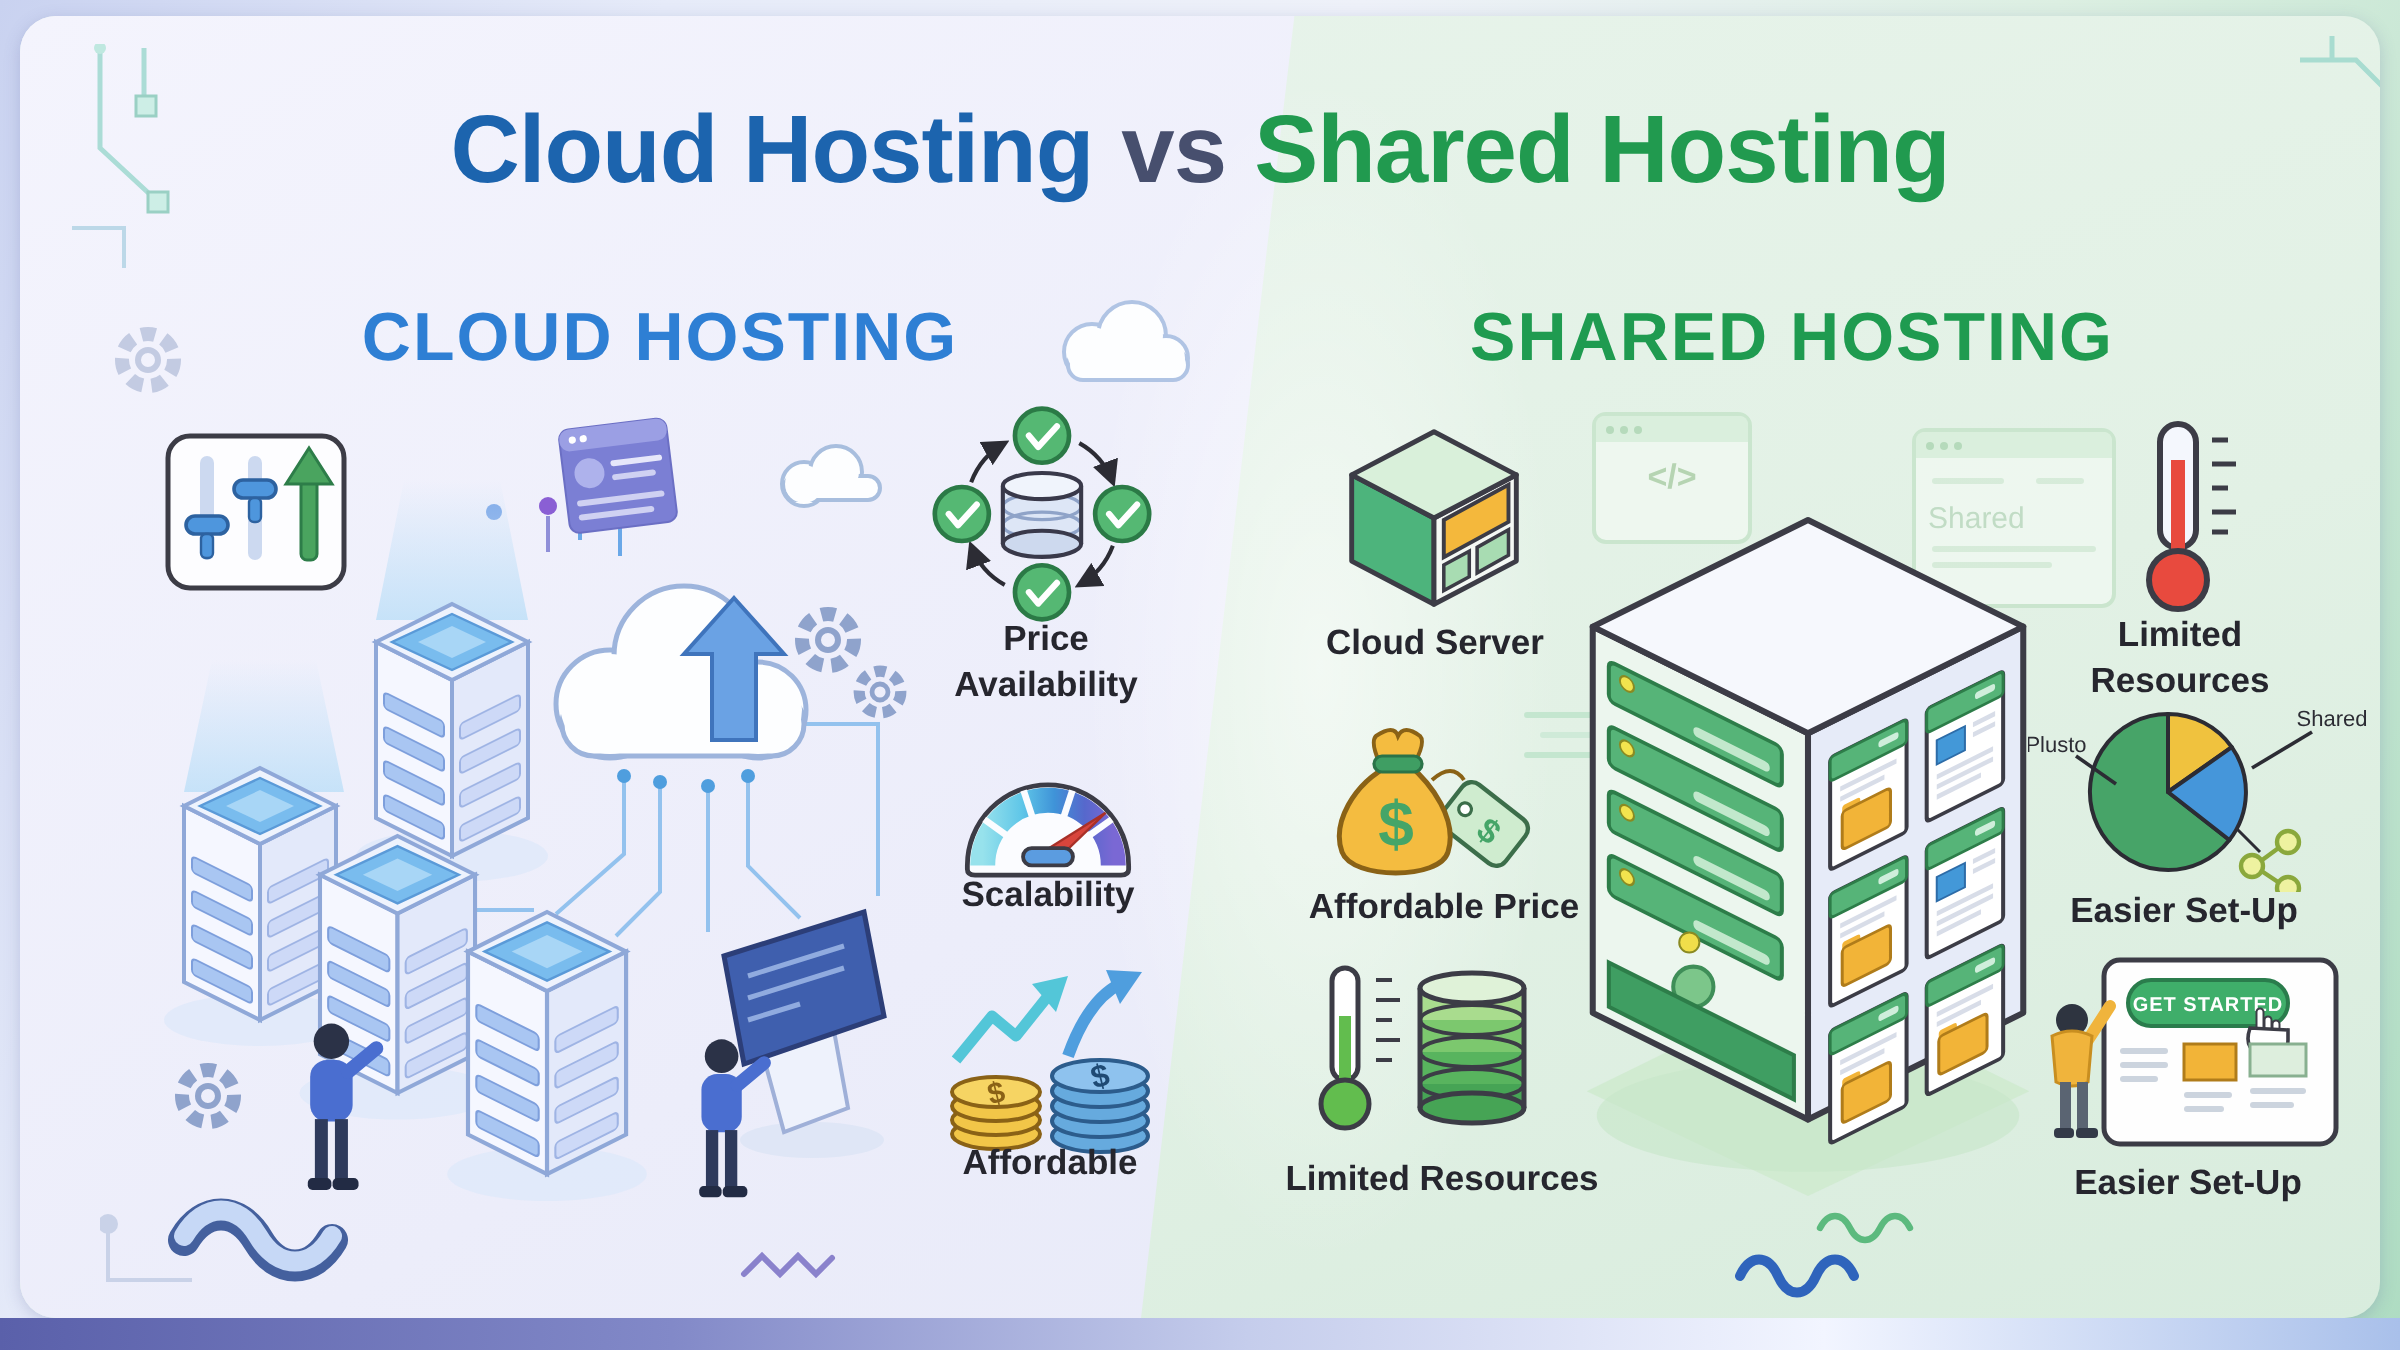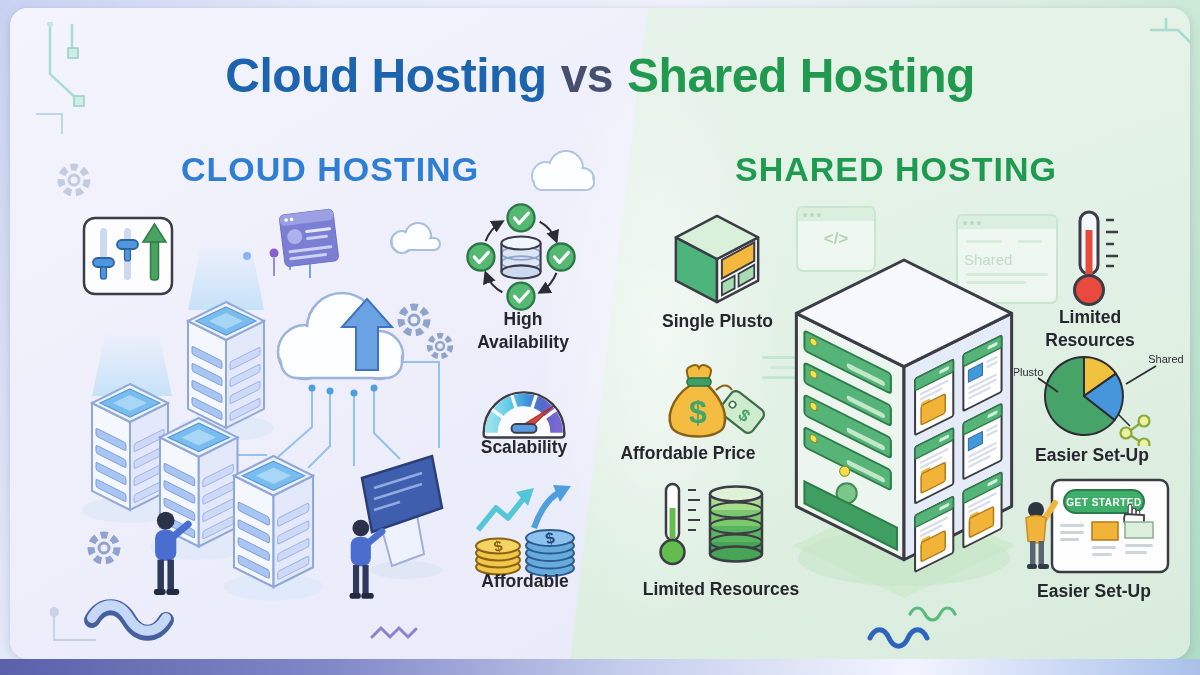--- a/index.html
+++ b/index.html
@@ -239,21 +239,21 @@
       <circle cx="60" cy="17" r="14.5" fill="#55b873" stroke="#2b7a46" stroke-width="2.5"></circle>
       <path d="M53,17 l5,6 l10,-11" stroke="#fff" stroke-width="3.4" fill="none" stroke-linecap="round" stroke-linejoin="round"></path>
       <circle cx="103" cy="59" r="14.5" fill="#55b873" stroke="#2b7a46" stroke-width="2.5"></circle>
       <path d="M96,59 l5,6 l10,-11" stroke="#fff" stroke-width="3.4" fill="none" stroke-linecap="round" stroke-linejoin="round"></path>
       <circle cx="60" cy="101" r="14.5" fill="#55b873" stroke="#2b7a46" stroke-width="2.5"></circle>
       <path d="M53,101 l5,6 l10,-11" stroke="#fff" stroke-width="3.4" fill="none" stroke-linecap="round" stroke-linejoin="round"></path>
       <circle cx="17" cy="59" r="14.5" fill="#55b873" stroke="#2b7a46" stroke-width="2.5"></circle>
       <path d="M10,59 l5,6 l10,-11" stroke="#fff" stroke-width="3.4" fill="none" stroke-linecap="round" stroke-linejoin="round"></path>
     </g>
   </svg>
-  <div class="flabel" style="left:452px;top:300px;width:122px">High Availability</div>
+  <div class="flabel" style="left:452px;top:300px;width:122px">Price Availability</div>
 
   <svg class="abs" style="left:466px;top:354px" width="96" height="80" viewBox="0 0 100 80">
     <defs>
       <linearGradient id="ggrad" x1="0" y1="0" x2="1" y2="0">
         <stop offset="0" stop-color="#97e2ec"></stop>
           <stop offset=".3" stop-color="#5fc6e8"></stop>
         <stop offset=".55" stop-color="#3f93d8"></stop>
           <stop offset=".78" stop-color="#5668cc"></stop>
         <stop offset="1" stop-color="#7a68d4"></stop>
       </linearGradient>
@@ -342,37 +342,37 @@
   </svg>
 
   <svg class="abs" style="left:658px;top:202px" width="98" height="98" viewBox="0 0 100 100">
     <polygon points="8,28 50,50 50,94 8,72" fill="#4db47c" stroke="#3c3c46" stroke-width="2.5" stroke-linejoin="round"></polygon>
     <polygon points="50,50 92,28 92,72 50,94" fill="#f4f8f4" stroke="#3c3c46" stroke-width="2.5" stroke-linejoin="round"></polygon>
     <polygon points="50,6 92,28 50,50 8,28" fill="#d9f0da" stroke="#3c3c46" stroke-width="2.5" stroke-linejoin="round"></polygon>
     <polygon points="55,51 88,33 88,52 55,70" fill="#f4b83c" stroke="#3c3c46" stroke-width="2"></polygon>
     <polygon points="55,74 68,67 68,80 55,87" fill="#a8dcb2" stroke="#3c3c46" stroke-width="1.8"></polygon>
     <polygon points="72,65 88,56 88,69 72,78" fill="#a8dcb2" stroke="#3c3c46" stroke-width="1.8"></polygon>
   </svg>
-  <div class="flabel" style="left:640px;top:302px;width:135px">Single Plusto</div>
+  <div class="flabel" style="left:640px;top:302px;width:135px">Cloud Server</div>
 
   <svg class="abs" style="left:644px;top:348px" width="120" height="92" viewBox="0 0 120 92">
     <path d="M62,34 q10,-9 16,0" fill="none" stroke="#8a6216" stroke-width="2"></path>
     <g transform="rotate(38 88 56)">
       <rect x="68" y="42" width="40" height="28" rx="6" fill="#cfeccf" stroke="#3c6e4a" stroke-width="2.2"></rect>
       <circle cx="76" cy="56" r="3.2" fill="#fff" stroke="#3c6e4a" stroke-width="1.6"></circle>
       <text x="92" y="63" text-anchor="middle" font-size="17" font-weight="bold" fill="#45a568">$</text>
     </g>
     <g>
       <path d="M36,26 q-5,-11 -2,-14 q9,-6 11,0 q3,-6 11,0 q3,3 -3,14 z" fill="#f4bc40" stroke="#8a6216" stroke-width="2"></path>
       <path d="M42,26 C22,36 12,56 17,70 C22,84 66,84 70,70 C75,54 62,36 50,26 Z" fill="#f4bc40" stroke="#8a6216" stroke-width="2.5"></path>
       <rect x="33" y="22" width="24" height="8" rx="4" fill="#3f9e63" stroke="#2a7348" stroke-width="1.6"></rect>
       <text x="44" y="67" text-anchor="middle" font-size="32" font-weight="bold" fill="#45a568">$</text>
     </g>
   </svg>
-  <div class="flabel" style="left:602px;top:434px;width:152px">Affordable Price</div>
+  <div class="flabel" style="left:636px;top:434px;width:152px">Affordable Price</div>
 
   <svg class="abs" style="left:642px;top:472px" width="125" height="95" viewBox="0 0 125 95">
     <g>
       <rect x="14" y="4" width="13" height="56" rx="6.5" fill="#fff" stroke="#3c3c46" stroke-width="2.5"></rect>
       <rect x="17.5" y="28" width="6" height="36" fill="#62bd4e"></rect>
       <circle cx="20.5" cy="72" r="12" fill="#62bd4e" stroke="#3c3c46" stroke-width="2.5"></circle>
     </g>
     <g stroke="#3c3c46" stroke-width="2">
       <line x1="36" y1="10" x2="44" y2="10"></line>
         <line x1="36" y1="20" x2="48" y2="20"></line>

